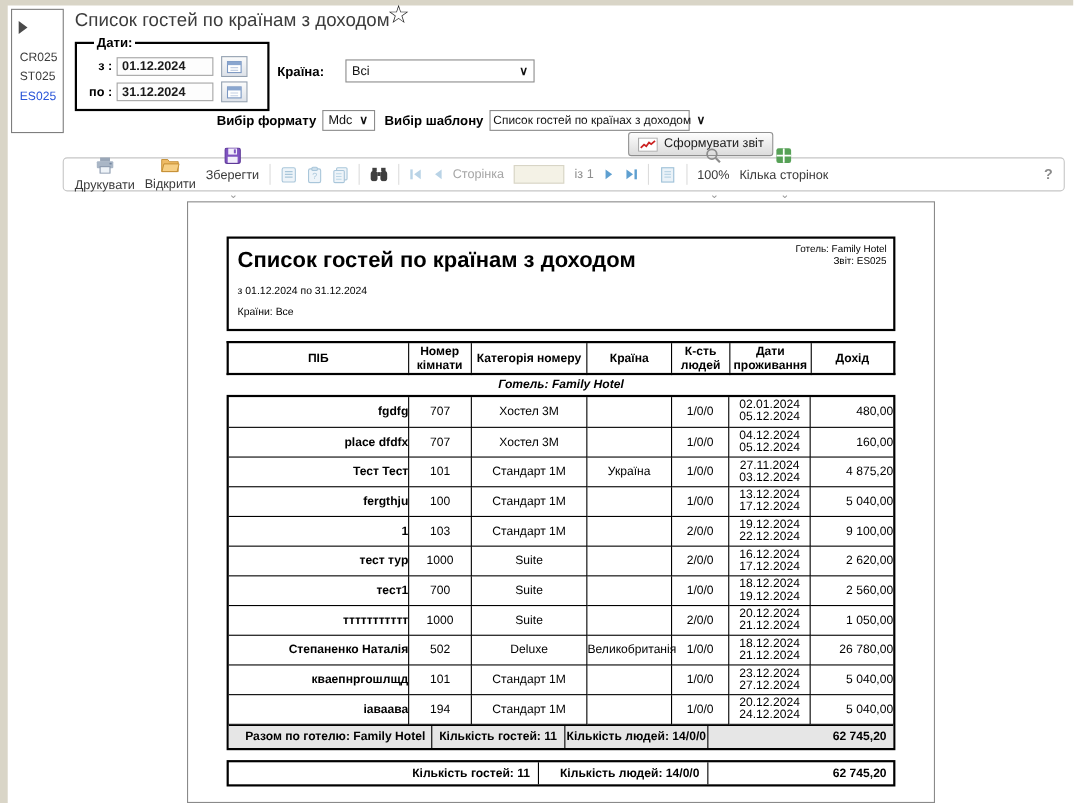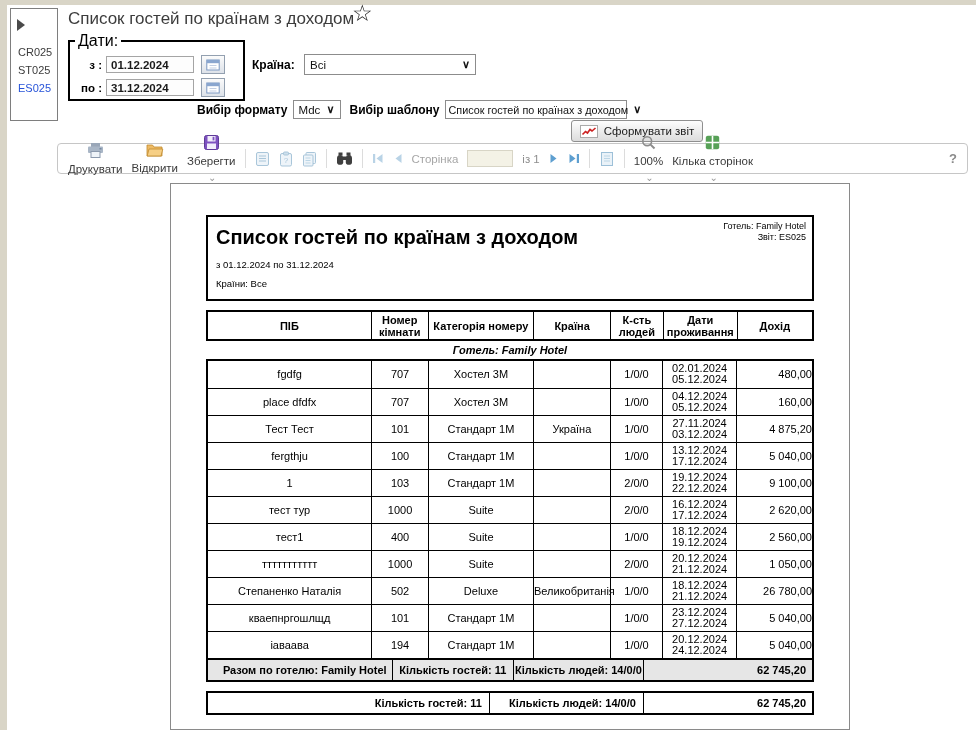--- a/index.html
+++ b/index.html
@@ -15,31 +15,31 @@
   .sidebar-arrow { width:0; height:0; border-left:8px solid #4a4a4a; border-top:6px solid transparent; border-bottom:6px solid transparent; margin:10px 0 12px 6px; cursor:pointer; }
   .sidebar-item { font-size:11px; color:#3c3c3c; padding:3px 0 3px 7px; cursor:pointer; }
   .sidebar-item.selected { color:#2753d8; }
 
   
   .page-title { position:absolute; left:68px; top:9px; font-size:17px; color:#3c3c3c; }
   .fav-star { position:absolute; left:352px; top:2px; font-size:23px; color:#1c1c1c; cursor:pointer; line-height:1; }
 
   
   .dates { position:absolute; left:68px; top:32px; width:177px; height:69px; border:2px solid #000; background:#fff; padding:1px 5px 0 5px; }
-  .dates legend { font-size:16px; font-weight:normal; padding:0 3px; margin-left:0; }
+  .dates legend { font-size:12px; font-weight:bold; padding:0 3px; margin-left:10px; }
   .date-row { display:flex; align-items:center; margin-top:4px; }
   .date-label { width:27px; text-align:right; font-weight:bold; font-size:11.5px; margin-right:4px; white-space:nowrap; }
   .date-input { width:88px; height:17px; border:1px solid #a5a5a5; font-family:"Liberation Sans",sans-serif; font-size:11.5px; font-weight:bold; color:#1a1a1a; padding-left:4px; background:#fdfdfd; }
   .cal-btn { width:24px; height:19px; margin-left:7px; border:1px solid #93a0b0; background:linear-gradient(#fbfbfb,#dde2e9); display:flex; align-items:center; justify-content:center; cursor:pointer; }
 
   
   .country-label { position:absolute; left:252px; top:58px; font-weight:bold; font-size:12px; }
   .fake-select { border:1px solid #8c8c8c; background:#fff; display:flex; align-items:center; justify-content:space-between; font-size:11.5px; padding:0 5px; cursor:pointer; color:#111; }
   .chev { font-weight:bold; font-size:11px; color:#111; margin-left:5px; }
-  .country-select { position:absolute; left:304px; top:54px; width:172px; height:21px; }
+  .country-select { position:absolute; left:314px; top:54px; width:172px; height:21px; }
   .format-row { position:absolute; left:150px; top:99px; height:21px; display:flex; align-items:center; }
   .format-row .lbl { font-weight:bold; font-size:12px; margin-right:5px; white-space:nowrap;margin-left:47px; }
   .format-row .lbl2 { margin-left:9px; }
   .sel-format { width:48px; height:19px; }
   .sel-template { width:182px; height:19px; font-size:10.8px; padding:0 3px; white-space:nowrap; }
 
   
   .generate-btn { position:absolute; left:571px; top:120px; width:132px; height:22px; border:1px solid #8f8f8f; border-radius:3px;
     background:linear-gradient(#fdfdfd,#dcdcdc); display:flex; align-items:center; justify-content:center; gap:6px; font-size:11.5px; color:#1a1a1a; cursor:pointer; }
 
@@ -68,21 +68,21 @@
 
   table.rt { width:100%; border-collapse:collapse; table-layout:fixed; }
   table.head-t { margin-top:9px; border:2px solid #000; }
   table.head-t th { border:1px solid #000; font-size:11px; font-weight:bold; line-height:12px; height:29px; text-align:center; vertical-align:middle; padding:0 2px; }
   .group-row { text-align:center; font-weight:bold; font-style:italic; font-size:11px; height:18px; line-height:19px; }
 
   .data-wrap { border:2px solid #000; }
   table.data-t td { border:1px solid #000; height:27px; font-size:11px; vertical-align:middle; padding:0; }
   table.data-t tr td:first-child { border-left:none; } table.data-t tr td:last-child { border-right:none; }
   table.data-t tr:first-child td { border-top:none; }
-  td.td-name { text-align:center; padding-left:6px; }
+  td.td-name { text-align:right; padding-left:6px;font-weight:bold; }
   td.td-c { text-align:center; }
   td.td-dates { text-align:center; font-size:10px; line-height:11px; }
   td.td-money { text-align:right; padding-right:7px; }
 
   .hotel-total { display:flex; background:#e6e6e6; height:21px; line-height:21px; font-weight:bold; font-size:11px; border-top:1px solid #000; }
   .hotel-total > div { height:100%; }
   .ht1 { width:30.4%; text-align:right; padding-right:5px; }
   .ht2 { width:20.1%; text-align:center; border-left:1px solid #000; }
   .ht3 { width:21.5%; text-align:center; border-left:1px solid #000; }
   .ht4 { flex:1; text-align:right; padding-right:6px; border-left:1px solid #000; }
@@ -391,21 +391,21 @@
                 <td class="td-c"></td>
                 <td class="td-c">2/0/0</td>
                 <td class="td-dates">
                   <div>16.12.2024</div>
                   <div>17.12.2024</div>
                 </td>
                 <td class="td-money">2 620,00</td>
               </tr>
               <tr>
                 <td class="td-name">тест1</td>
-                <td class="td-c">400</td>
+                <td class="td-c">700</td>
                 <td class="td-c">Suite</td>
                 <td class="td-c"></td>
                 <td class="td-c">1/0/0</td>
                 <td class="td-dates">
                   <div>18.12.2024</div>
                   <div>19.12.2024</div>
                 </td>
                 <td class="td-money">2 560,00</td>
               </tr>
               <tr>

